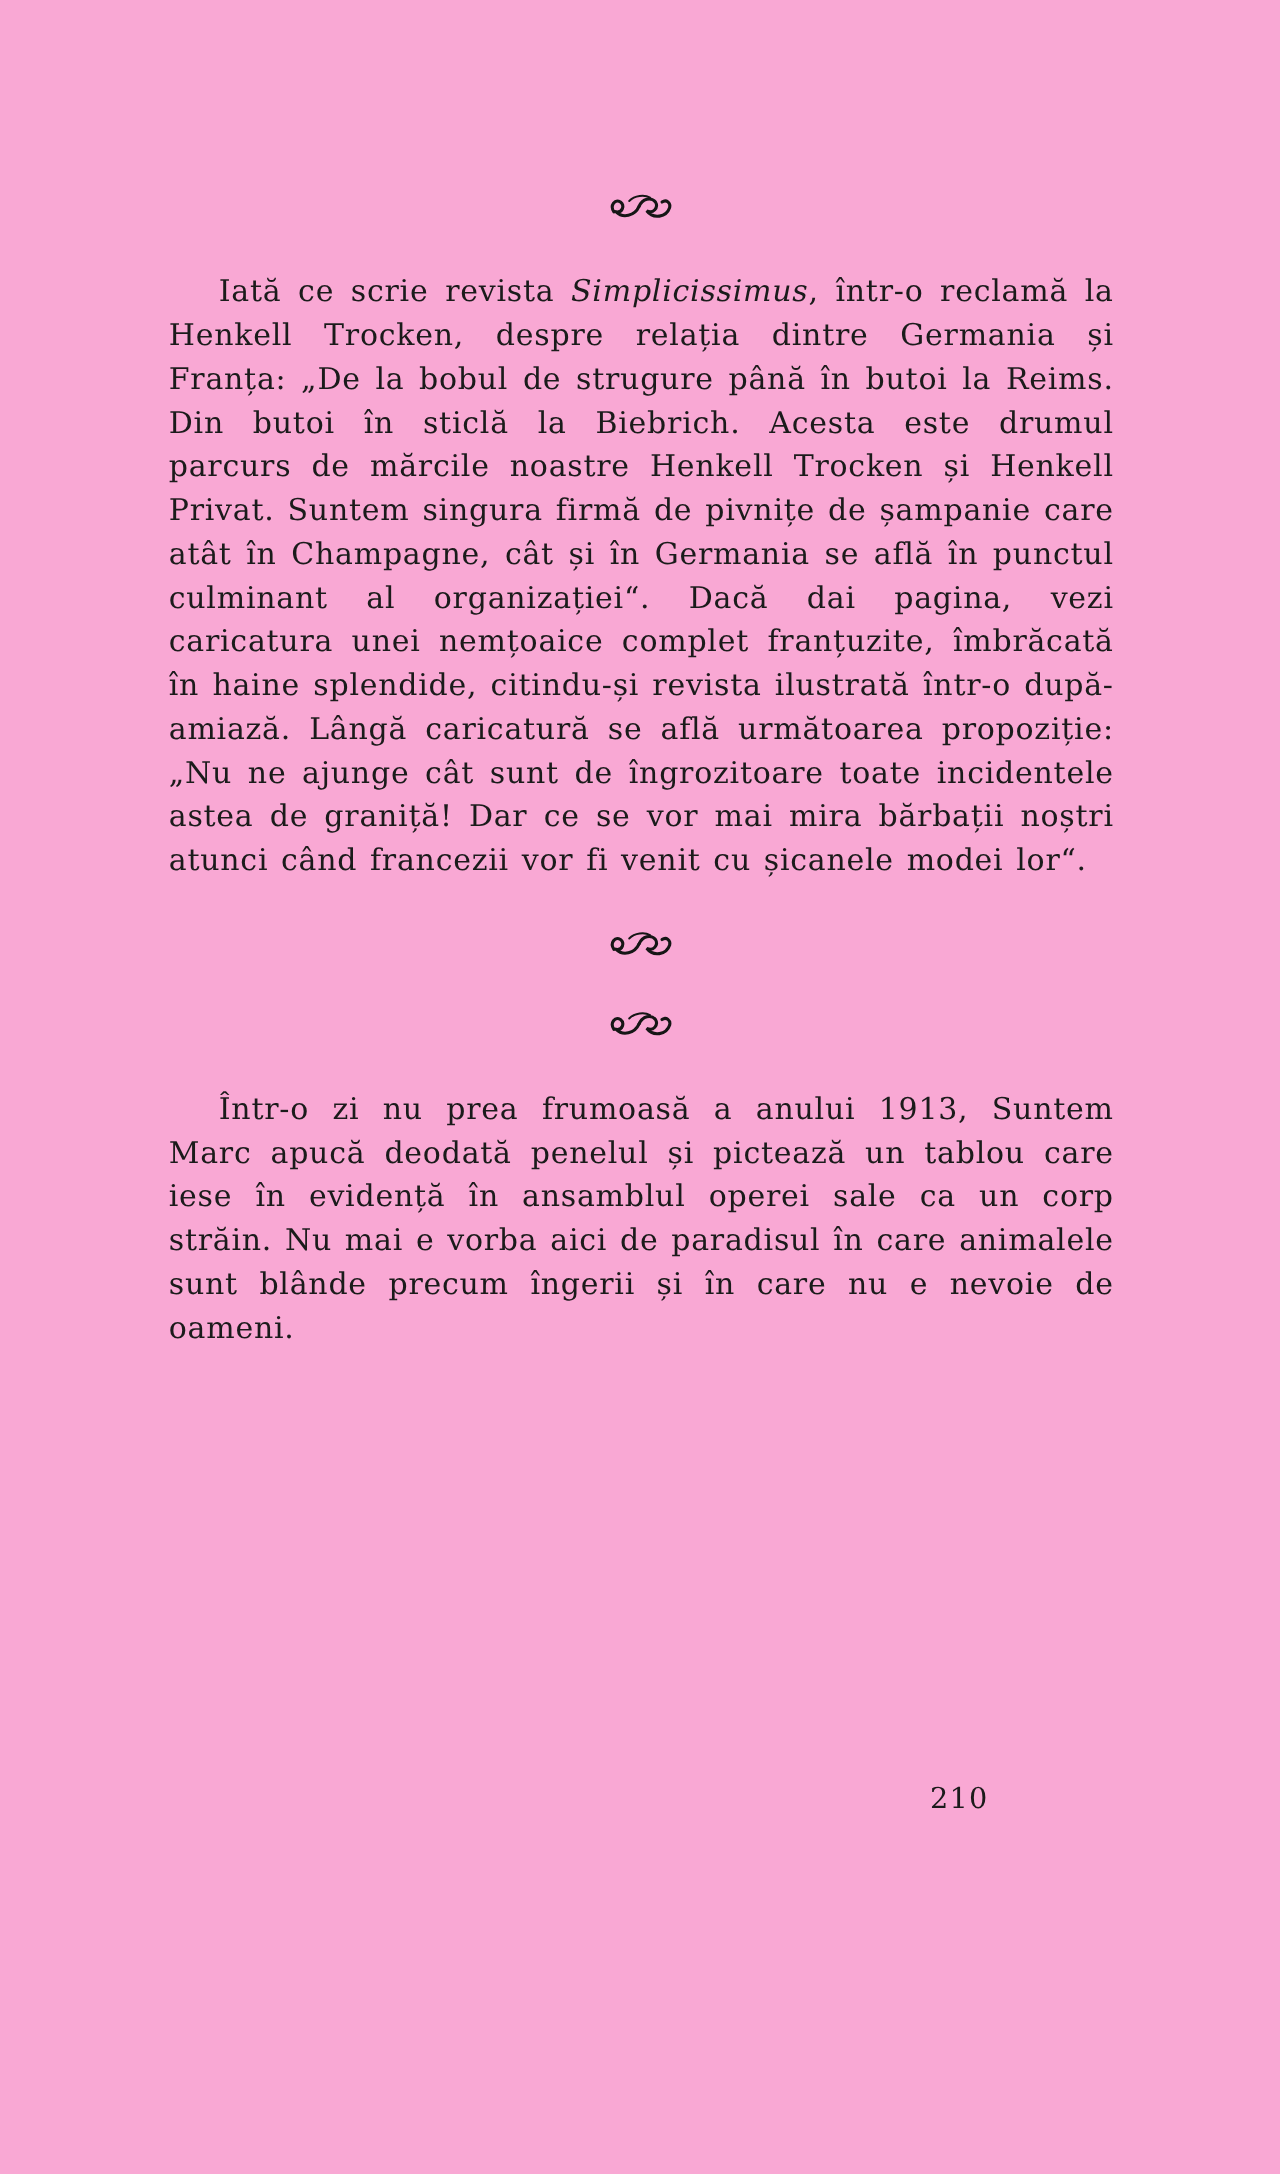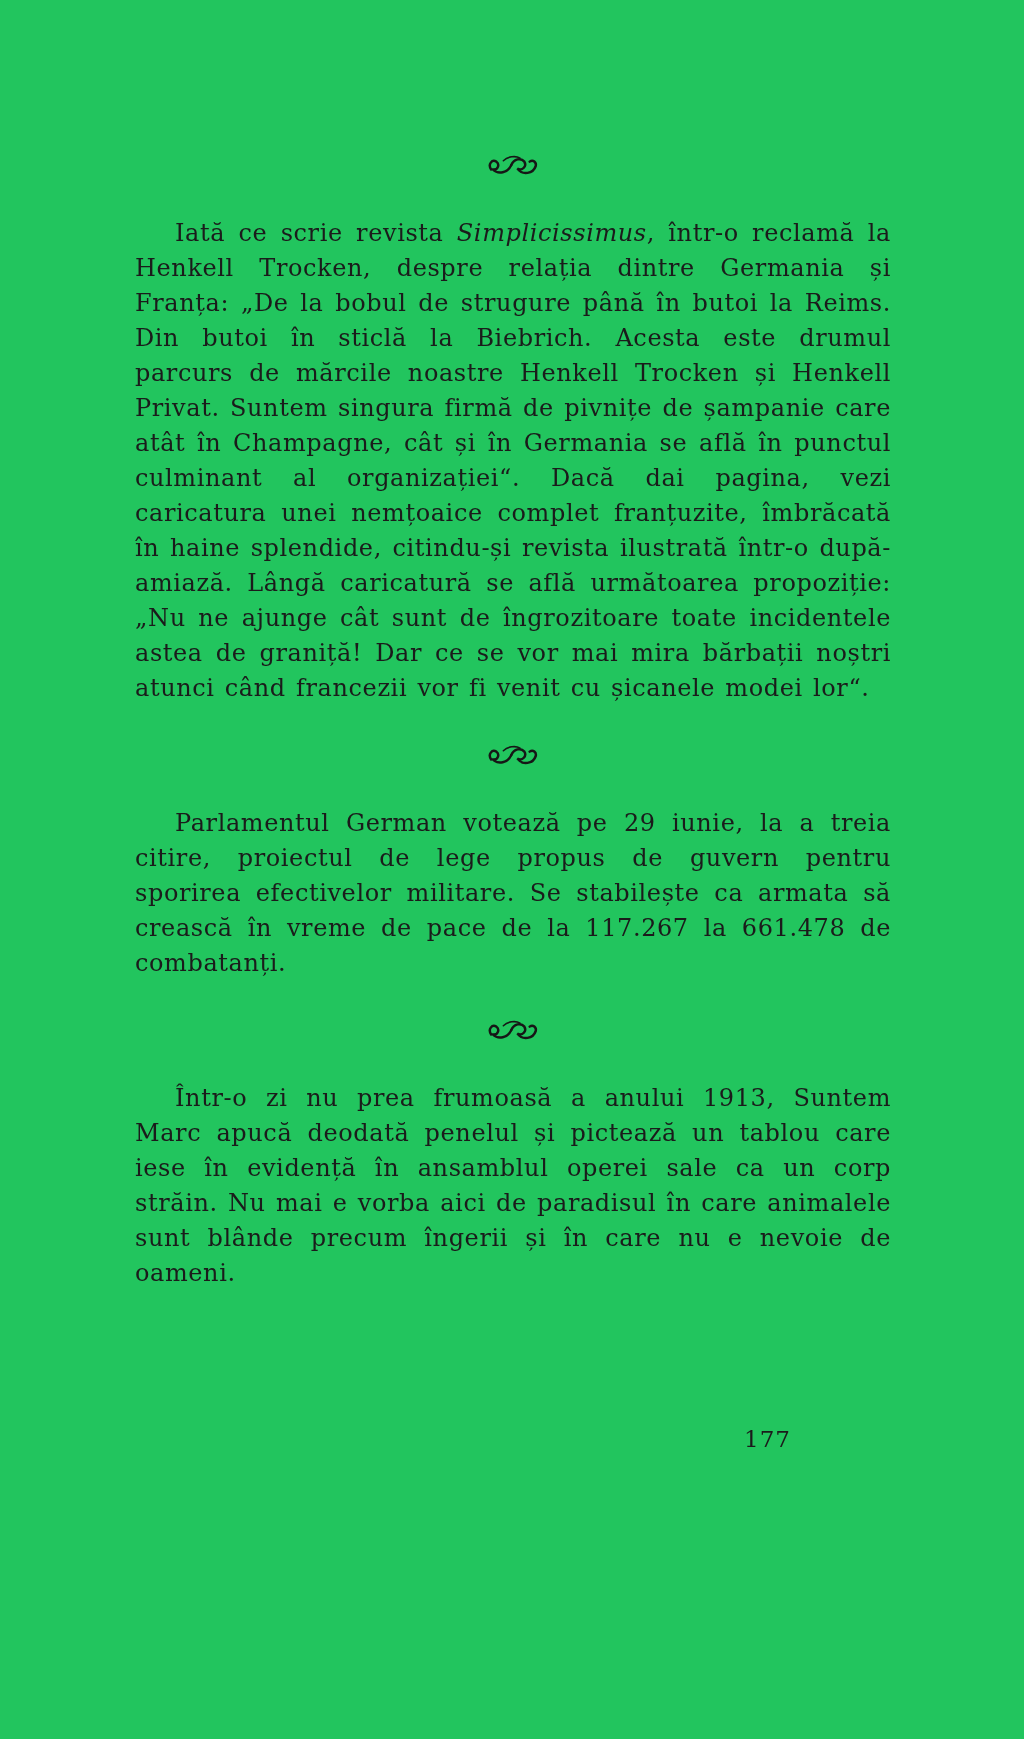--- a/index.html
+++ b/index.html
@@ -5,21 +5,21 @@
   html, body {
     margin: 0;
     padding: 0;
     background: #e8e8e8;
   }
   .page {
     position: relative;
     width: 1024px;
     height: 1739px;
     margin: 0 auto;
-    background: #22c55e;
+    background: #f9a8d4;
     font-family: "DejaVu Serif", "Liberation Serif", serif;
     color: #1b1b1b;
     overflow: hidden;
   }
   .content {
     position: absolute;
     left: 135px;
     top: 0;
     width: 756px;
   }
@@ -74,30 +74,29 @@
     <div class="ornament orn-mid">
       <svg viewBox="0 0 64 32" width="56" height="28" aria-hidden="true">
         <g fill="none" stroke="#161616" stroke-linecap="round">
           <path d="M7 20 C3 14, 8 8, 13 11 C17 14, 15 21, 9 20 C15 26, 26 24, 30 15" stroke-width="2.8"></path>
           <path d="M30 15 C33 8, 41 6, 45 11 C48 16, 43 22, 37 19 C43 27, 55 25, 58 16 C59 12, 55 8, 51 11" stroke-width="2.8"></path>
           <path d="M21 10 C26 5, 35 4, 40 7" stroke-width="1.8"></path>
         </g>
       </svg>
     </div>
 
-    <p class="para">Parlamentul German votează pe 29 iunie, la a treia citire, proiectul de lege propus de guvern pentru sporirea efectivelor militare. Se stabilește ca armata să crească în vreme de pace de la 117.267 la 661.478 de combatanți.</p>
 
     <div class="ornament orn-mid">
       <svg viewBox="0 0 64 32" width="56" height="28" aria-hidden="true">
         <g fill="none" stroke="#161616" stroke-linecap="round">
           <path d="M7 20 C3 14, 8 8, 13 11 C17 14, 15 21, 9 20 C15 26, 26 24, 30 15" stroke-width="2.8"></path>
           <path d="M30 15 C33 8, 41 6, 45 11 C48 16, 43 22, 37 19 C43 27, 55 25, 58 16 C59 12, 55 8, 51 11" stroke-width="2.8"></path>
           <path d="M21 10 C26 5, 35 4, 40 7" stroke-width="1.8"></path>
         </g>
       </svg>
     </div>
 
     <p class="para">Într-o zi nu prea frumoasă a anului 1913, Suntem Marc apucă deodată penelul și pictează un tablou care iese în evidență în ansamblul operei sale ca un corp străin. Nu mai e vorba aici de paradisul în care animalele sunt blânde precum îngerii și în care nu e nevoie de oameni.</p>
 
   </div>
 
-  <div class="folio">177</div>
+  <div class="folio">210</div>
 </div>
 
 </body></html>

